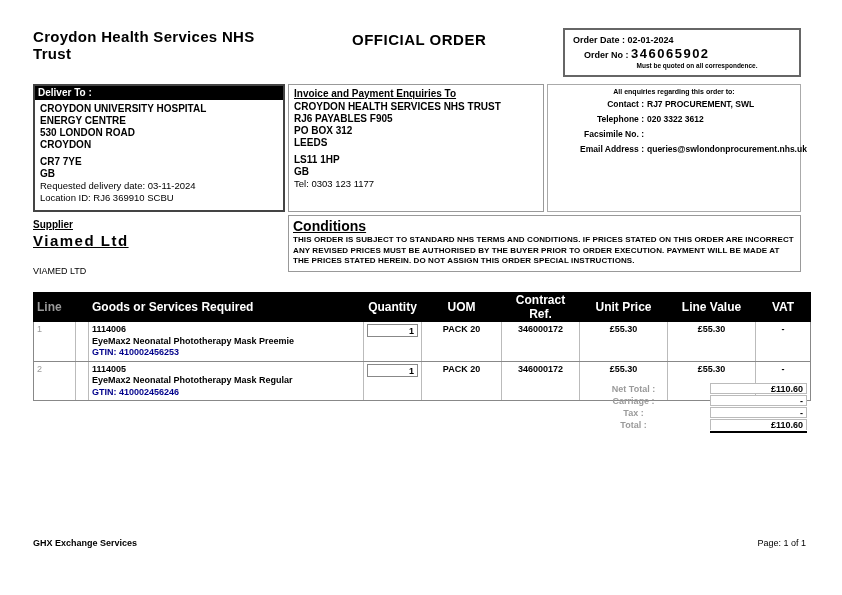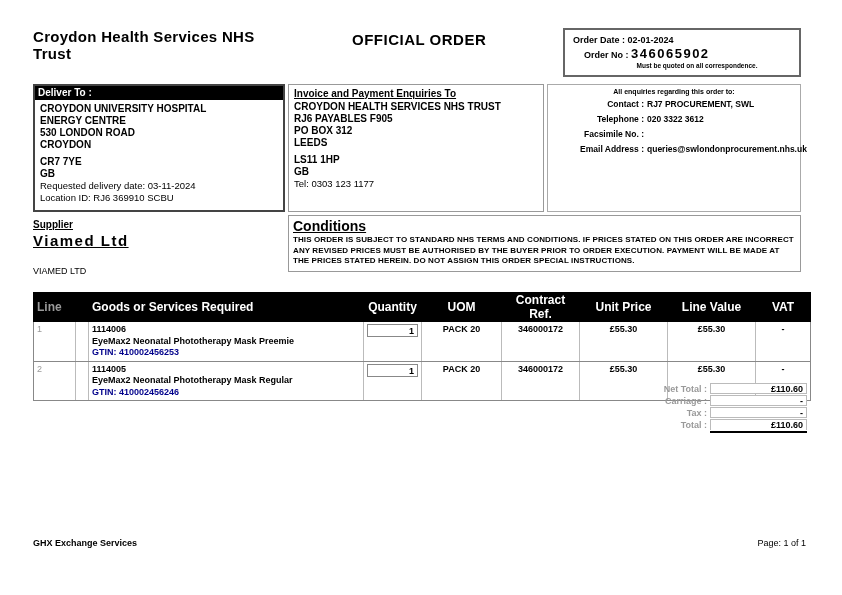--- a/index.html
+++ b/index.html
@@ -55,21 +55,21 @@
   .line-cell { color:#9a9a9a; font-size:9px; }
   .desc-cell div { font-size:9px; font-weight:bold; line-height:11.5px; }
   .gtin { color:#00008B; }
   .qty-box { border:1px solid #888; background:#fff; font-size:9px; font-weight:bold; text-align:right; padding:0 3px 1px 0; height:13px; line-height:12px; }
   .cell-val { font-size:9px; font-weight:bold; text-align:center; }
   .vat-val { font-size:9px; font-weight:bold; text-align:center; }
 
   
   .totals { position:absolute; left:560px; top:383px; width:250px; }
   .tot-row { display:flex; align-items:center; margin-bottom:1px; }
-  .tot-label { width:150px; text-align:right; font-size:9px; font-weight:bold; color:#9a9a9a; padding-right:3px; }
+  .tot-label { width:150px; text-align:center; font-size:9px; font-weight:bold; color:#9a9a9a; padding-right:3px; }
   .tot-value { width:97px; border:1px solid #bbb; font-size:9px; font-weight:bold; text-align:right; padding:0 3px 1px 0; height:11px; line-height:10px; background:#fff; }
   .tot-final .tot-value { border-bottom:none; }
   .tot-underline { margin-left:150px; width:97px; border-bottom:2.5px solid #000; }
 
   
   .footer-left { position:absolute; left:33px; top:538px; font-size:9px; font-weight:bold; }
   .footer-right { position:absolute; right:36px; top:538px; font-size:9px; }
 </style>
 </head>
 <body>

